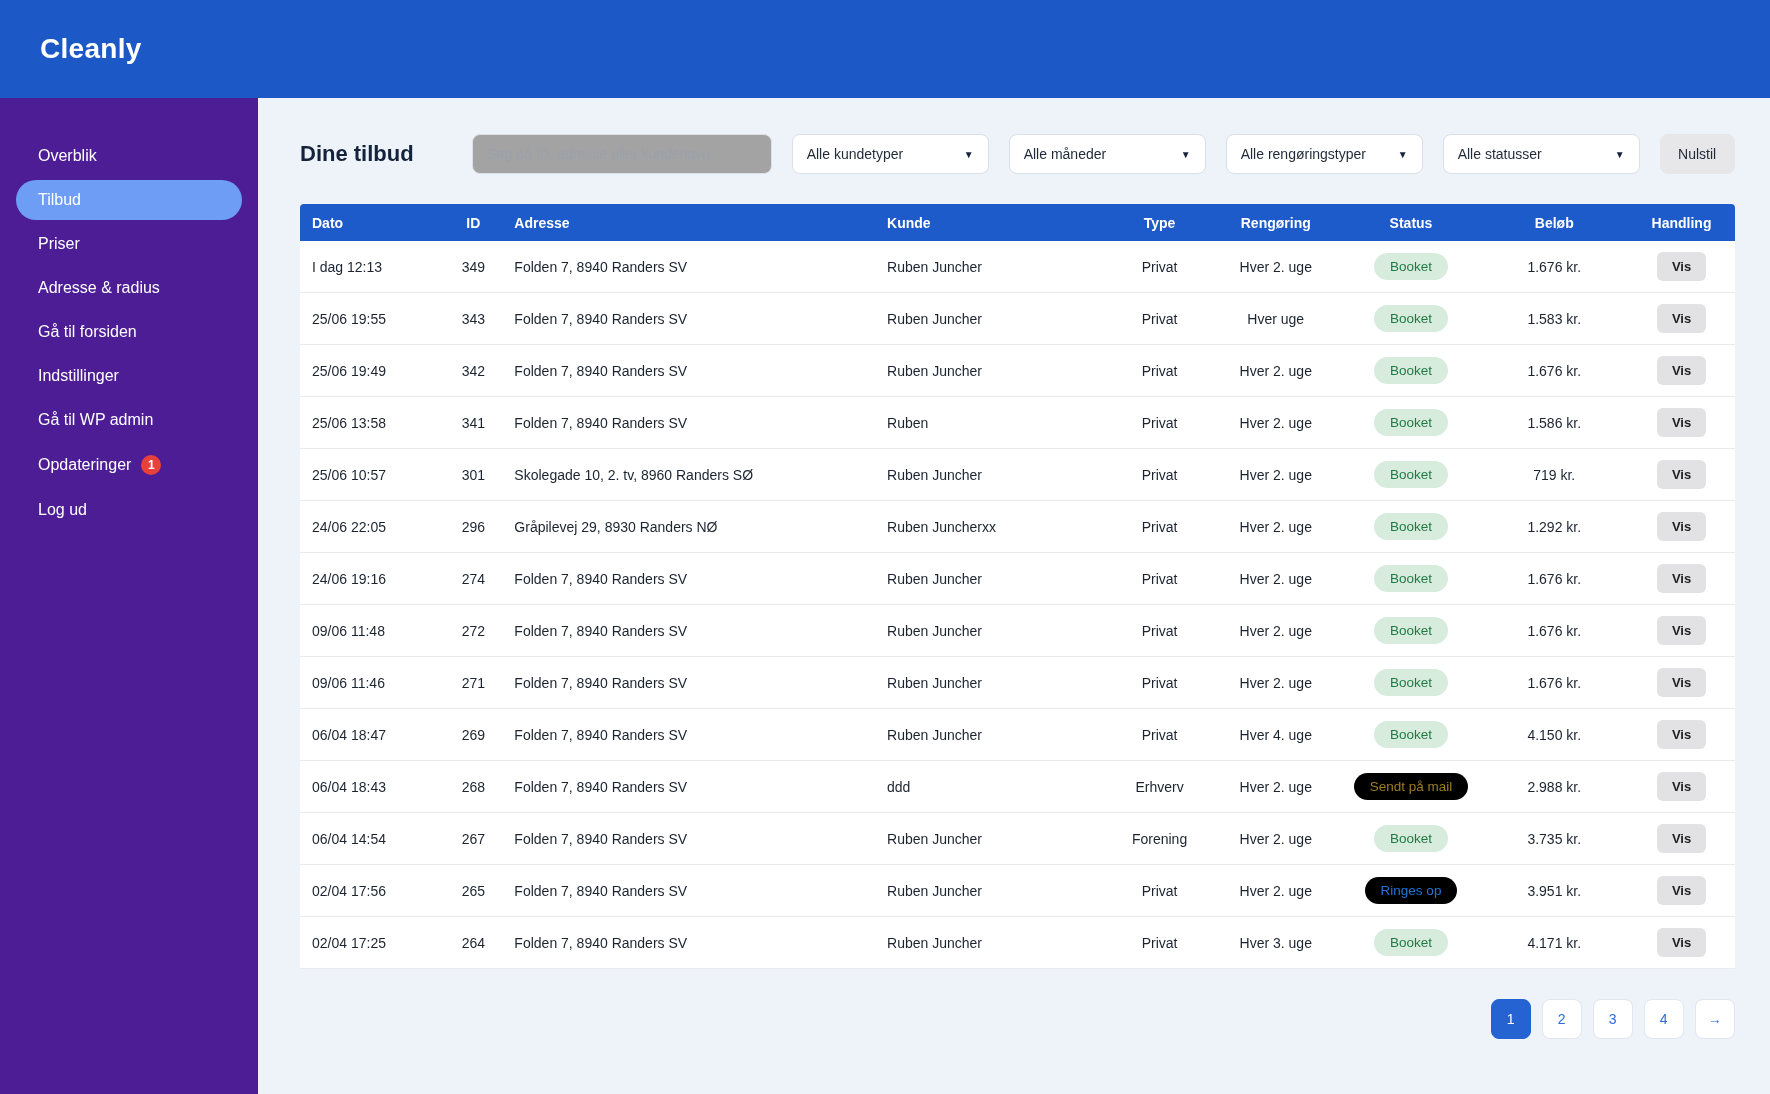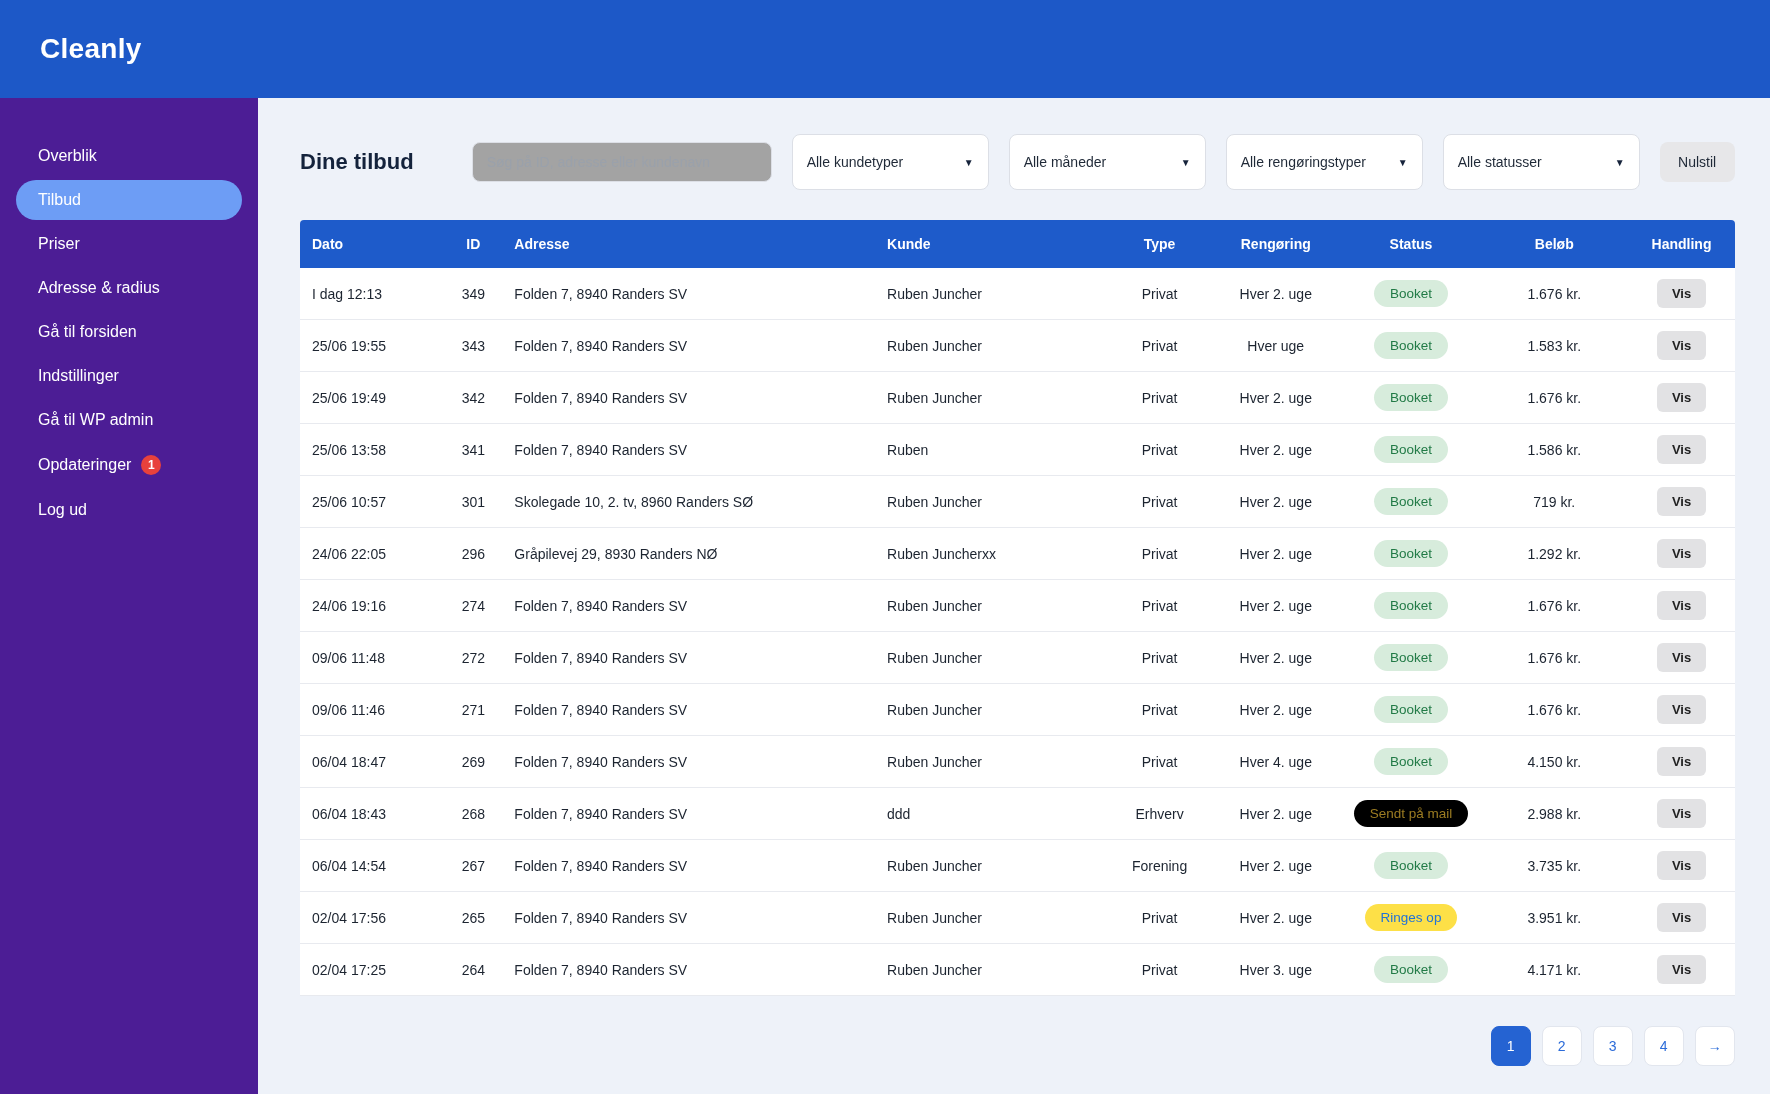--- a/index.html
+++ b/index.html
@@ -57,55 +57,55 @@
   .search-input {
     width: 300px; height: 40px; flex: 0 0 300px;
     border: 1px solid #dcdfe6; border-radius: 8px;
     padding: 0 14px; font-size: 14px; color: #333;
     background: #a3a3a3; outline: none;
     font-family: "Liberation Sans", sans-serif;
   }
   .search-input::placeholder { color: #9aa1ab; }
   .filters { display: flex; gap: 20px; flex: 1; }
   .select {
-    width: 197px; height: 56px; flex: 1;
+    width: 197px; height: 40px; flex: 1;
     background: #fff; border: 1px solid #dcdfe6; border-radius: 8px;
     display: flex; align-items: center; justify-content: space-between;
     padding: 0 14px; font-size: 14px; color: #1f2937; cursor: pointer; white-space: nowrap;
   }
   .caret { font-size: 10px; color: #16233b; margin-left: 8px; }
   .reset-btn {
     width: 75px; height: 40px; flex: 0 0 75px;
     background: #e7e7e9; border: none; border-radius: 8px;
     font-size: 14px; color: #1f2937; cursor: pointer;
     font-family: "Liberation Sans", sans-serif;
   }
 
   
   table { width: 100%; border-collapse: separate; border-spacing: 0; table-layout: fixed; }
   thead th {
     background: #1e5bca; color: #ffffff; font-size: 14px; font-weight: bold;
-    height: 48px; padding: 0; text-align: center; white-space: nowrap;
+    height: 37px; padding: 0; text-align: center; white-space: nowrap;
   }
   thead th.al { text-align: left; padding-left: 8px; }
   thead th:first-child { text-align: left; padding-left: 12px; border-top-left-radius: 4px; }
   thead th:last-child { border-top-right-radius: 4px; }
   tbody td {
     height: 52px; background: #ffffff; border-bottom: 1px solid #e8eaef;
     font-size: 14px; color: #1c2430; text-align: center; padding: 0;
     overflow: hidden; white-space: nowrap;
   }
   tbody td.al { text-align: left; padding-left: 8px; }
   tbody td:first-child { text-align: left; padding-left: 12px; position: relative; }
   .pill {
     display: inline-block; padding: 6px 16px; border-radius: 16px; font-size: 13.5px;
   }
   .pill-green  { background: #d7ecdc; color: #217a46; }
   .pill-yellow { background: #000000; color: #9c7c22; }
-  .pill-blue   { background: #fde047; color: #2273d8; }
+  .pill-blue   { background: #000000; color: #2273d8; }
   .vis-btn {
     background: #e2e2e4; border: none; border-radius: 6px;
     padding: 7px 15px; font-size: 13px; color: #222; cursor: pointer;
     font-family: "Liberation Sans", sans-serif;
     font-weight: bold;
   }
 
   
   .pagination { display: flex; justify-content: flex-end; gap: 11px; margin-top: 30px; }
   .page-btn {

